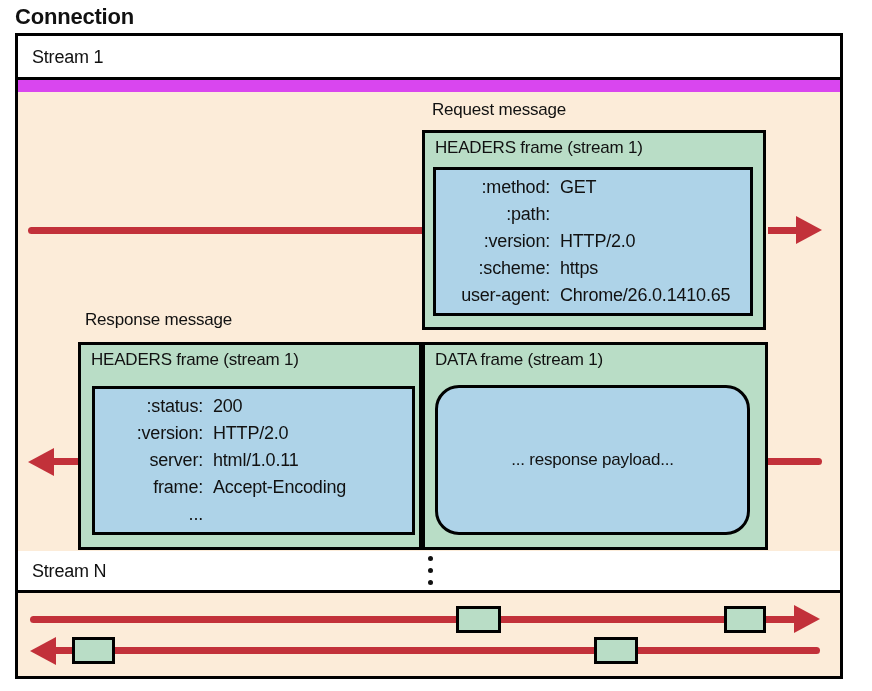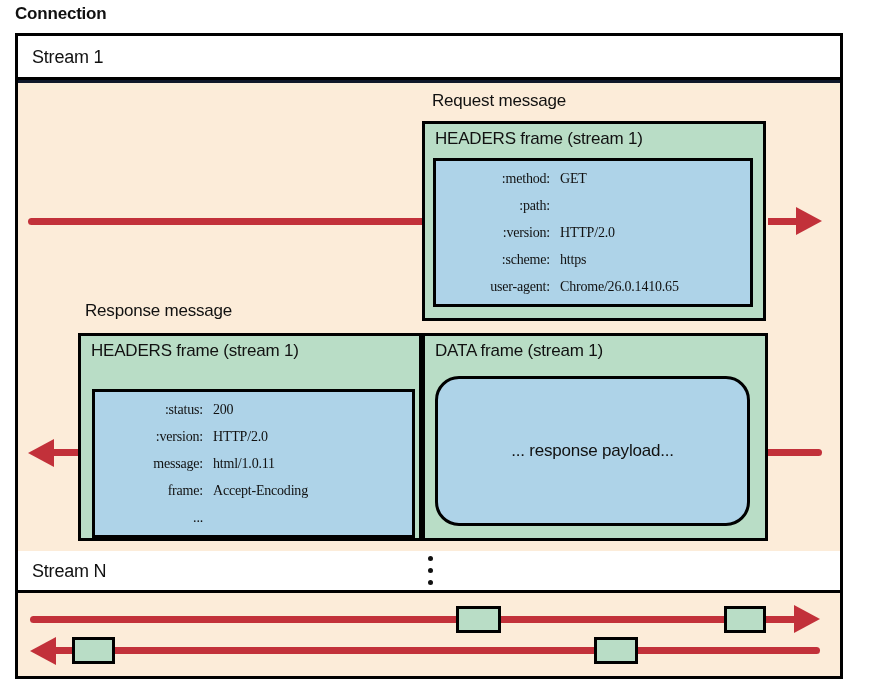--- a/index.html
+++ b/index.html
@@ -7,46 +7,46 @@
     --green:#b9ddc6;
     --blue:#aed3e8;
     --red:#c2313a;
     --ink:#000;
     --text:#111;
   }
   *{margin:0;padding:0;box-sizing:border-box;}
   body{background:#fff;font-family:"Liberation Sans","DejaVu Sans",sans-serif;color:var(--text);}
   .page{position:relative;width:872px;height:691px;background:#fff;overflow:hidden;letter-spacing:-0.2px;}
 
-  .conn-label{position:absolute;left:15px;top:4px;font-size:17px;font-weight:bold;}
+  .conn-label{position:absolute;left:15px;top:4px;font-size:22px;font-weight:bold;}
 
-  .outer{position:absolute;left:15px;top:33px;width:828px;height:646px;border:3px solid var(--ink);background:#0f172a;}
+  .outer{position:absolute;left:15px;top:33px;width:828px;height:646px;border:3px solid var(--ink);background:#d946ef;}
 
   .band-header{position:absolute;left:0;right:0;background:#fff;border-bottom:3px solid var(--ink);}
   .band-header .band-label{position:absolute;left:14px;top:50%;transform:translateY(-50%);font-size:18px;}
   .s1-header{top:0;height:44px;}
   .sn-header{top:515px;height:42px;}
 
-  .s1-body{position:absolute;left:0;top:47px;width:822px;height:471px;background:var(--peach);}
+  .s1-body{position:absolute;left:0;top:56px;width:822px;height:471px;background:var(--peach);}
   .sn-body{position:absolute;left:0;top:557px;width:822px;height:83px;background:var(--peach);}
 
   
   .abar{position:absolute;height:7px;background:var(--red);}
   .cap-left{border-radius:4px 0 0 4px;}
   .cap-right{border-radius:0 4px 4px 0;}
   .ahead{position:absolute;width:0;height:0;border-top:14px solid transparent;border-bottom:14px solid transparent;}
   .ahead.right{border-left:26px solid var(--red);}
   .ahead.left{border-right:26px solid var(--red);}
 
   
   .frame{position:absolute;background:var(--green);border:3px solid var(--ink);}
   .frame-title{padding:5px 0 0 10px;font-size:17px;white-space:nowrap;}
   .inner-box{position:absolute;background:var(--blue);border:3px solid var(--ink);}
   .kv-box{display:flex;flex-direction:column;justify-content:center;height:100%;}
-  .kv-row{display:flex;line-height:27px;font-size:14px;white-space:nowrap;font-family:Liberation Serif, serif;}
+  .kv-row{display:flex;line-height:27px;font-size:18px;white-space:nowrap;}
   .kv-row .k{flex:0 0 var(--kw,112px);text-align:right;}
   .kv-row .v{padding-left:10px;text-align:left;}
   .payload-box{display:flex;align-items:center;justify-content:center;font-size:17px;}
 
   .msg-label{position:absolute;font-size:17px;white-space:nowrap;}
 
   
   .chip{position:absolute;height:27px;background:var(--green);border:3px solid var(--ink);}
 
   
@@ -109,35 +109,35 @@
 
       <div class="msg-label" style="left:67px;top:218px;">Response message</div>
 
       <div class="ahead left" style="left:10px;top:356px;"></div>
       <div class="abar" style="left:34px;top:366px;width:30px;"></div>
 
       <div class="abar cap-right" style="left:750px;top:366px;width:54px;"></div>
 
       <div class="frame" style="left:60px;top:250px;width:344px;height:208px;">
         <div class="frame-title">HEADERS frame (stream 1)</div>
-        <div class="inner-box" style="left:11px;top:41px;width:323px;height:149px;margin-top:12px;--kw:108px;">
+        <div class="inner-box" style="left:11px;top:41px;width:323px;height:149px;--kw:108px;">
           <div class="kv-box">
 
               <div class="kv-row">
                 <span class="k">:status:</span>
                 <span class="v">200</span>
               </div>
 
               <div class="kv-row">
                 <span class="k">:version:</span>
                 <span class="v">HTTP/2.0</span>
               </div>
 
               <div class="kv-row">
-                <span class="k">message:</span>
+                <span class="k">server:</span>
                 <span class="v">html/1.0.11</span>
               </div>
 
               <div class="kv-row">
                 <span class="k">frame:</span>
                 <span class="v">Accept-Encoding</span>
               </div>
 
               <div class="kv-row">
                 <span class="k">...</span>

